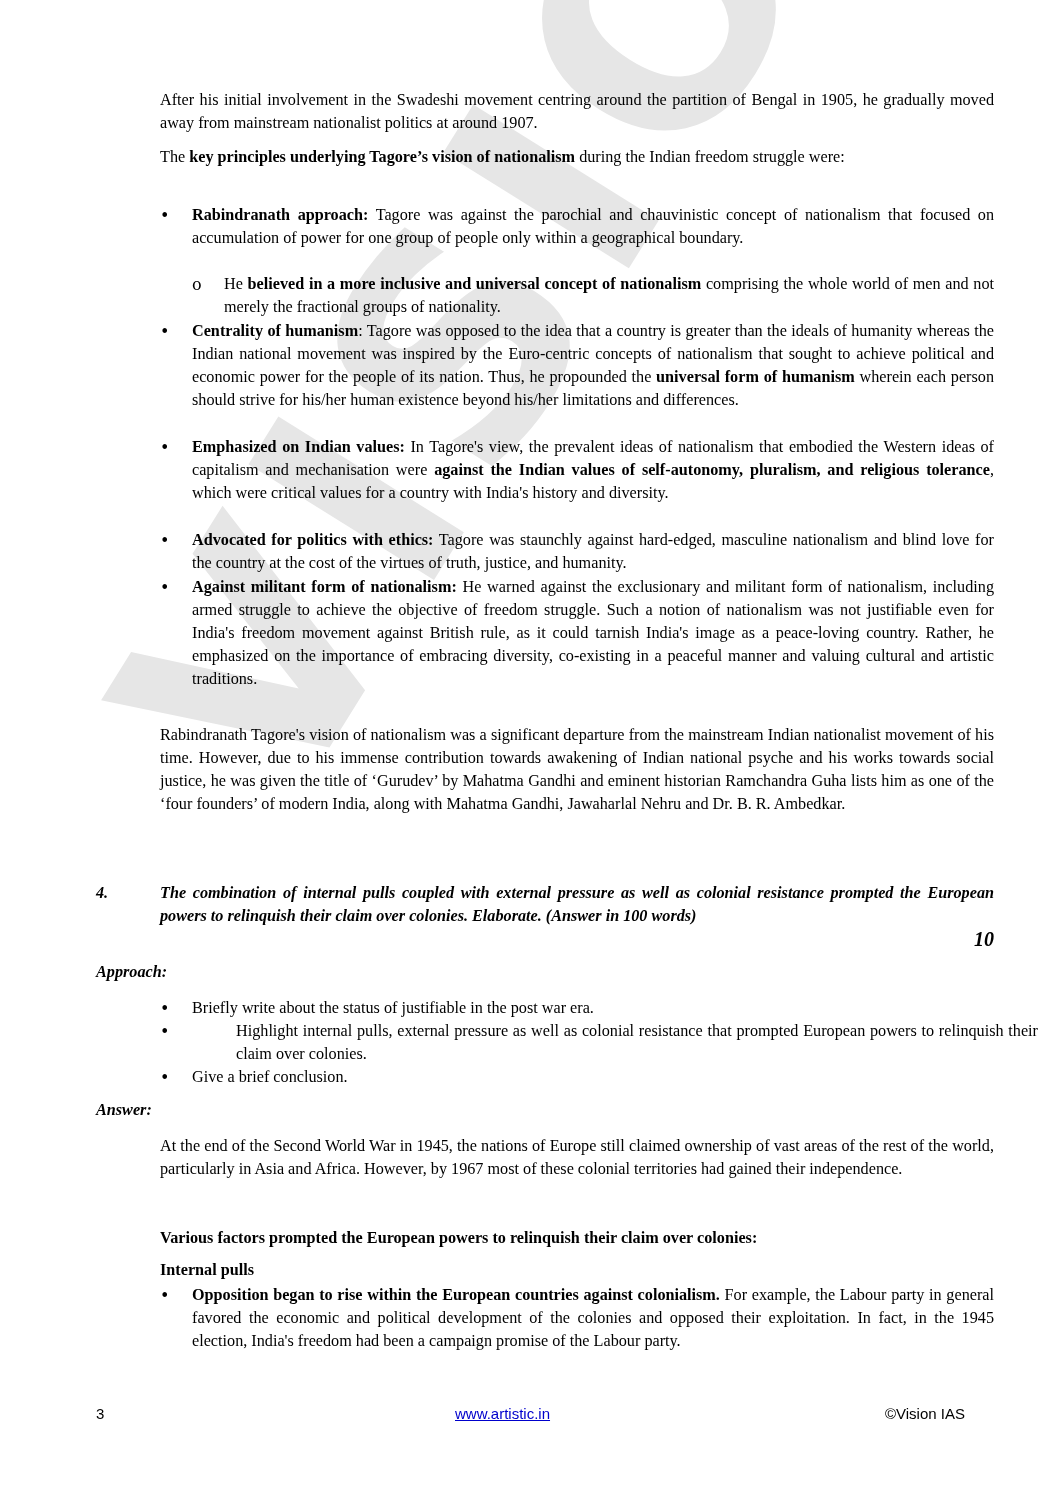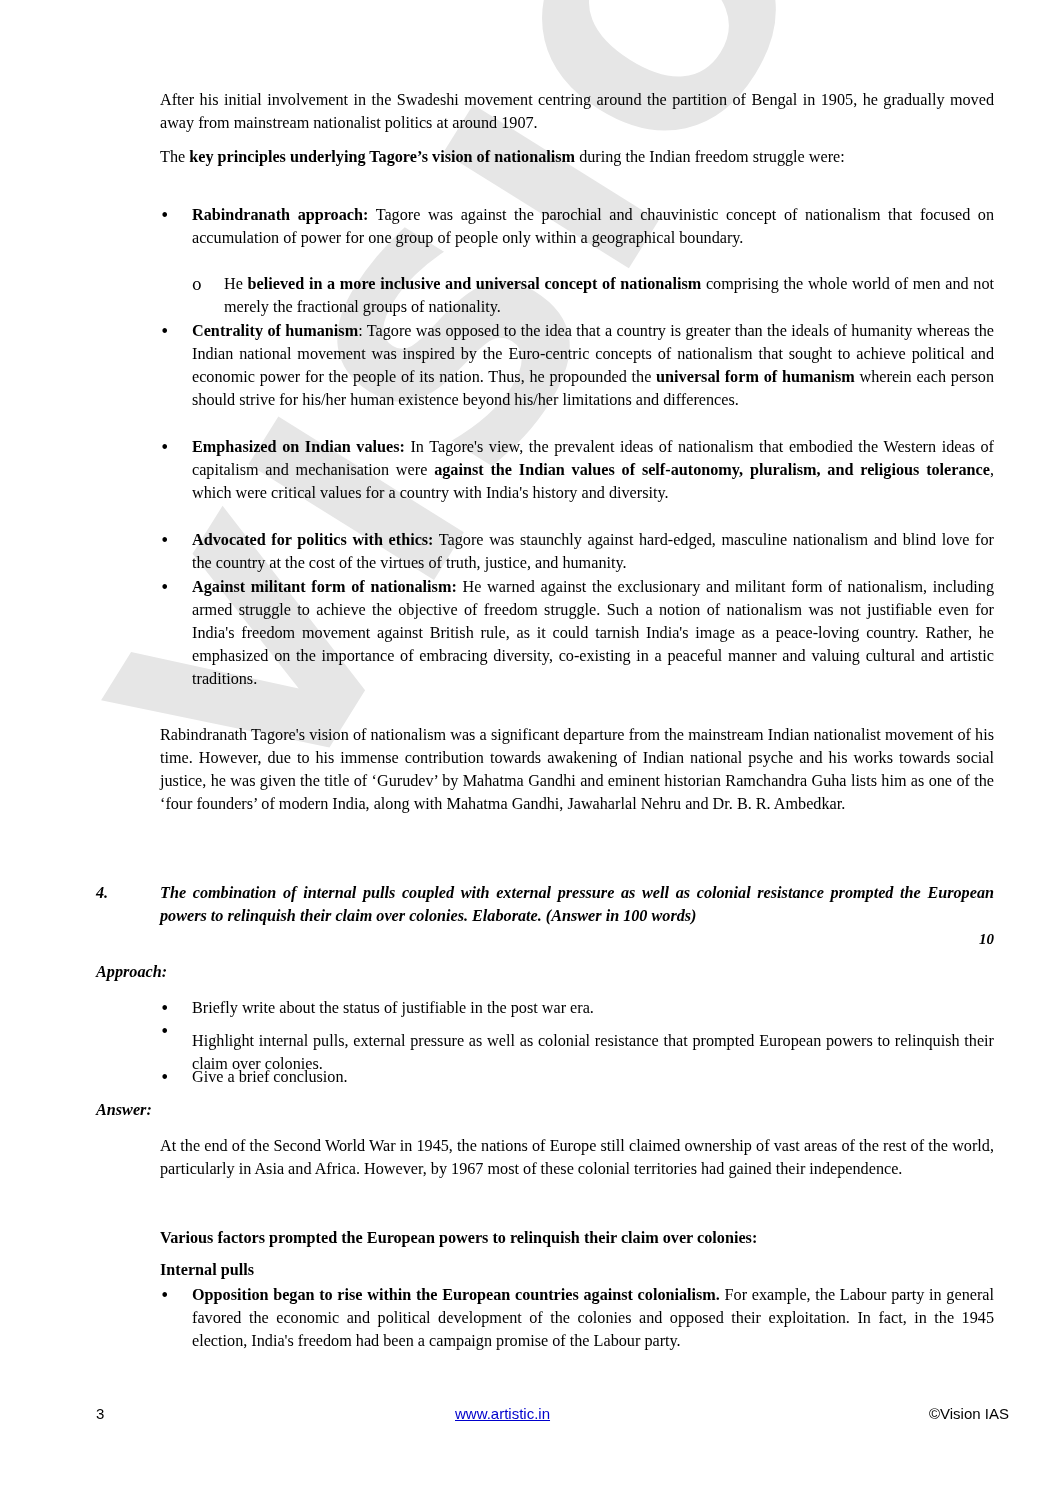--- a/index.html
+++ b/index.html
@@ -18,21 +18,21 @@
     .bullet { position: absolute; left: 0; top: 0; font-size: 16px; line-height: 23px; }
     .bullet-text { position: absolute; left: 32px; width: 802px; font-size: 16.2px; line-height: 23px;
       text-align: justify; margin: 0; font-family: "Liberation Serif", "DejaVu Serif", serif; }
     .sub-bullet { position: absolute; left: 192px; font-size: 16px; line-height: 23px; }
     .sub-text { position: absolute; left: 224px; width: 770px; font-size: 16.2px; line-height: 23px;
       text-align: justify; margin: 0; font-family: "Liberation Serif", "DejaVu Serif", serif; }
     .q-num { position: absolute; left: 96px; font-size: 16.2px; font-weight: bold; font-style: italic; line-height: 23px;
       font-family: "Liberation Serif", "DejaVu Serif", serif; }
     .q-text { position: absolute; left: 160px; width: 834px; font-size: 16.2px; font-weight: bold; font-style: italic;
       line-height: 23px; text-align: justify; margin: 0; font-family: "Liberation Serif", "DejaVu Serif", serif; }
-    .q-marks { position: absolute; right: 64px; font-size: 15px; font-weight: bold; font-style: italic; line-height: 23px;
+    .q-marks { position: absolute; right: 64px; font-size: 20px; font-weight: bold; font-style: italic; line-height: 23px;
       font-family: "Liberation Serif", "DejaVu Serif", serif; }
     .label { position: absolute; left: 96px; font-size: 16.2px; font-weight: bold; font-style: italic; line-height: 23px;
       font-family: "Liberation Serif", "DejaVu Serif", serif; }
     .footer { position: absolute; top: 1405px; font-size: 15px; font-family: "Liberation Sans", "DejaVu Sans", sans-serif; }
     .footer-link { color: #0000cc; text-decoration: underline; }
   </style>
 </head>
 <body>
 
 <div class="watermark">
@@ -79,21 +79,21 @@
   <span class="q-marks" style="top:928px;">10</span>
 
   <span class="label" style="top:961px;">Approach:</span>
 
   <div class="bullet-row" style="top:997px;">
     <span class="bullet">•</span>
     <p class="bullet-text" style="top:0;">Briefly write about the status of justifiable in the post war era.</p>
   </div>
   <div class="bullet-row" style="top:1020px;">
     <span class="bullet">•</span>
-    <p class="bullet-text" style="top:10px;">Highlight internal pulls, external pressure as well as colonial resistance that prompted European powers to relinquish their claim over colonies.</p>
+    <p class="bullet-text" style="top:0;margin-left:44px;">Highlight internal pulls, external pressure as well as colonial resistance that prompted European powers to relinquish their claim over colonies.</p>
   </div>
   <div class="bullet-row" style="top:1066px;">
     <span class="bullet">•</span>
     <p class="bullet-text" style="top:0;">Give a brief conclusion.</p>
   </div>
 
   <span class="label" style="top:1099px;">Answer:</span>
 
   <p class="p" style="top:1135px;">At the end of the Second World War in 1945, the nations of Europe still claimed ownership of vast areas of the rest of the world, particularly in Asia and Africa. However, by 1967 most of these colonial territories had gained their independence.</p>
 
@@ -101,14 +101,14 @@
 
   <p class="p b" style="top:1247px;">Internal pulls</p>
 
   <div class="bullet-row" style="top:1284px;">
     <span class="bullet">•</span>
     <p class="bullet-text" style="top:0;"><span class="b">Opposition began to rise within the European countries against colonialism.</span><span> For example, the Labour party in general favored the economic and political development of the colonies and opposed their exploitation. In fact, in the 1945 election, India's freedom had been a campaign promise of the Labour party.</span></p>
   </div>
 
   <span class="footer" style="left:96px;">3</span>
   <a class="footer footer-link" style="left:455px;">www.artistic.in</a>
-  <span class="footer" style="left:885px;margin-left:44px;">©Vision IAS</span>
+  <span class="footer" style="left:885px;">©Vision IAS</span>
 </div>
 
 </body></html>

